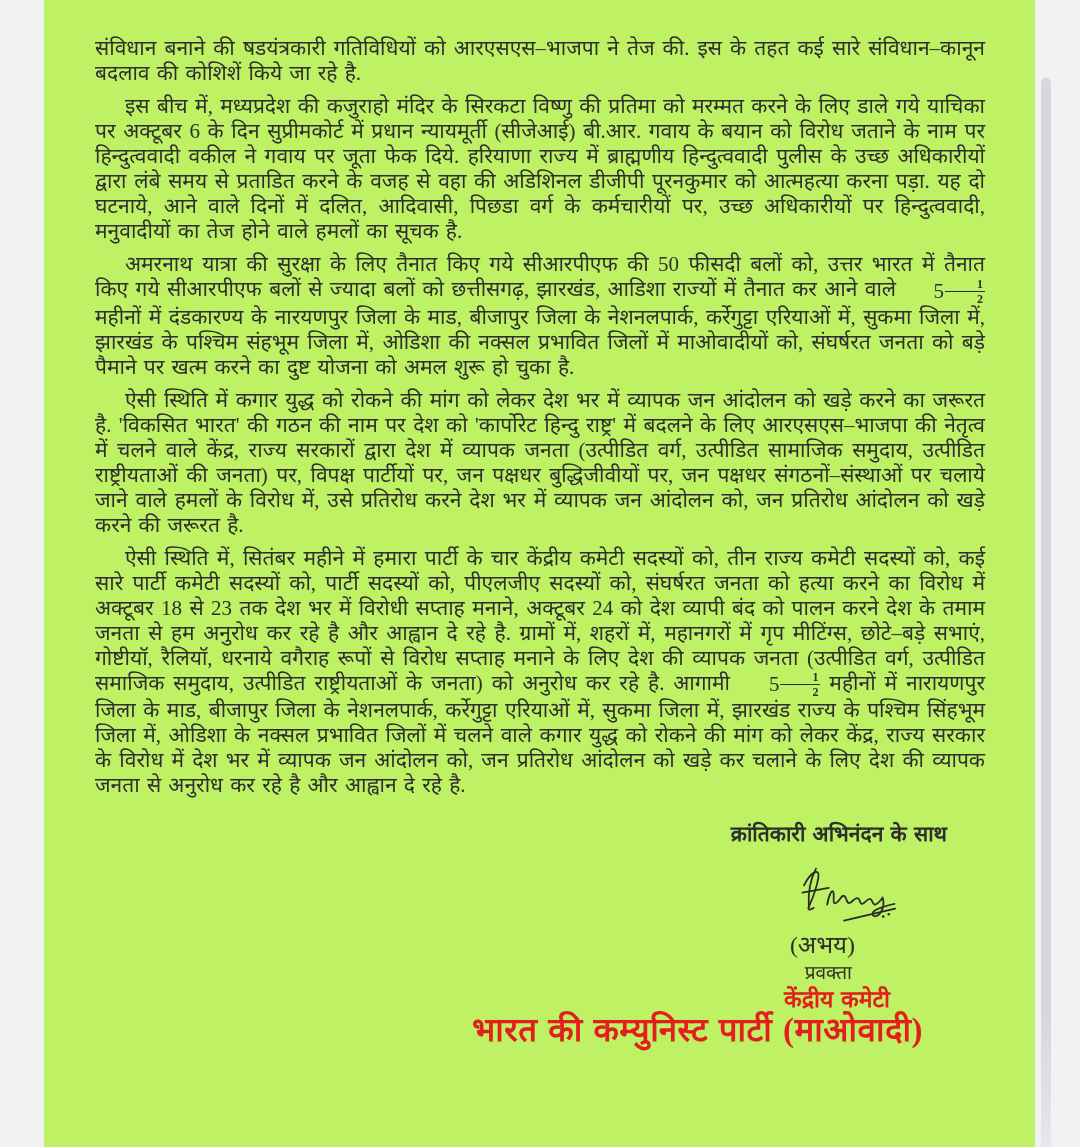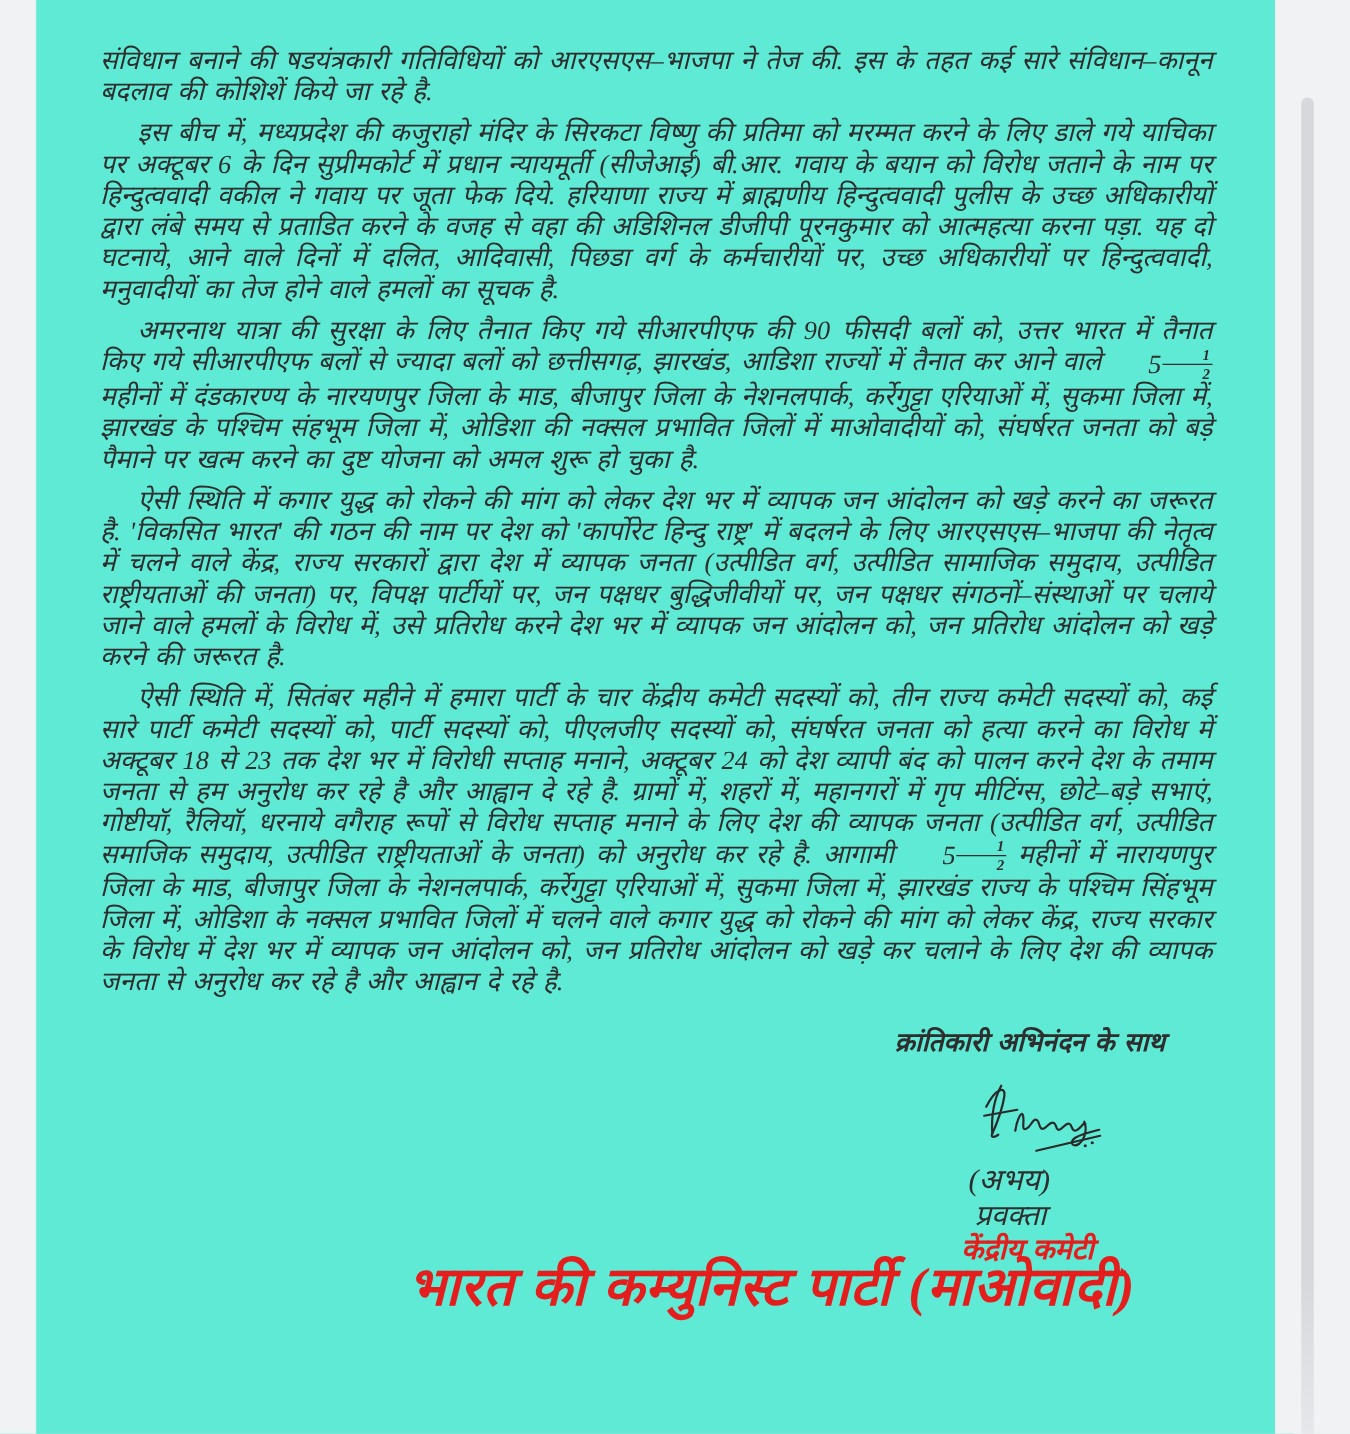--- a/index.html
+++ b/index.html
@@ -3,24 +3,23 @@
 <meta charset="utf-8">
 <style>
   html, body { margin:0; padding:0; }
   body {
     width:1080px; height:1147px;
     background:#f1f2f3;
     font-family:"Liberation Serif","DejaVu Sans",serif;
     position:relative; overflow:hidden;
   }
   .page {
-    position:absolute; left:29px; top:0; width:991px; height:1147px;
-    background:#5eead4;
+    position:absolute; left:44px; top:0; width:991px; height:1147px;
+    background:#bef264;
     box-shadow:0 0 2px rgba(0,0,0,0.06);
-    font-style:italic;
   }
   .content {
     padding:36px 50px 0 51px;
     color:#2e2e2e;
     font-size:21px;
     line-height:25px;
     text-align:justify;
     word-spacing:2px;
   }
   .para { margin:0 0 8px 0; }
@@ -33,23 +32,23 @@
   .nfrac .den { padding-top:1px; }
   
   .closing { position:relative; color:#2e2e2e; }
   .salutation {
     text-align:right; padding-right:38px; margin-top:24px;
     font-weight:bold; font-size:21px;
   }
   .signature-wrap { text-align:right; padding-right:78px; margin-top:16px; height:66px; }
   .signature-wrap svg { width:110px; height:64px; }
   .sig-name  { text-align:right; padding-right:130px; font-size:24px; margin-top:4px; }
-  .sig-role  { text-align:right; padding-right:133px; font-size:23px; margin-top:2px; }
+  .sig-role  { text-align:right; padding-right:133px; font-size:19px; margin-top:2px; }
   .sig-cc    { text-align:right; padding-right:95px;  font-size:23px; font-weight:bold; margin-top:2px; }
-  .sig-party { text-align:right; padding-right:62px;  font-size:43px; font-weight:bold; margin-top:6px; letter-spacing:0.5px; }
+  .sig-party { text-align:right; padding-right:62px;  font-size:33px; font-weight:bold; margin-top:6px; letter-spacing:0.5px; }
   .red { color:#e41d1d; }
   
   .scrollbar-track {
     position:absolute; right:0; top:0; width:45px; height:1147px;
     background:#f1f2f3;
   }
   .scrollbar-thumb {
     position:absolute; left:6px; top:78px; width:10px; height:1069px;
     background:linear-gradient(to bottom, #d7d8db 0%, #d7d8db 88%, #e6e7ea 100%);
     border-radius:6px 6px 0 0;
@@ -58,21 +57,21 @@
 </head>
 <body>
 
 <div class="page">
   <div class="content">
 
     <p class="para">संविधान बनाने की षडयंत्रकारी गतिविधियों को आरएसएस–भाजपा ने तेज की. इस के तहत कई सारे संविधान–कानून बदलाव की कोशिशें किये जा रहे है.</p>
 
     <p class="para indent">इस बीच में, मध्यप्रदेश की कजुराहो मंदिर के सिरकटा विष्णु की प्रतिमा को मरम्मत करने के लिए डाले गये याचिका पर अक्टूबर 6 के दिन सुप्रीमकोर्ट में प्रधान न्यायमूर्ती (सीजेआई) बी.आर. गवाय के बयान को विरोध जताने के नाम पर हिन्दुत्ववादी वकील ने गवाय पर जूता फेक दिये. हरियाणा राज्य में ब्राह्मणीय हिन्दुत्ववादी पुलीस के उच्छ अधिकारीयों द्वारा लंबे समय से प्रताडित करने के वजह से वहा की अडिशिनल डीजीपी पूरनकुमार को आत्महत्या करना पड़ा. यह दो घटनाये, आने वाले दिनों में दलित, आदिवासी, पिछडा वर्ग के कर्मचारीयों पर, उच्छ अधिकारीयों पर हिन्दुत्ववादी, मनुवादीयों का तेज होने वाले हमलों का सूचक है.</p>
 
-    <p class="para indent"><span>अमरनाथ यात्रा की सुरक्षा के लिए तैनात किए गये सीआरपीएफ की 90 फीसदी बलों को, उत्तर भारत में तैनात किए गये सीआरपीएफ बलों से ज्यादा बलों को छत्तीसगढ़, झारखंड, आडिशा राज्यों में तैनात कर आने वाले </span><span class="nfrac">
+    <p class="para indent"><span>अमरनाथ यात्रा की सुरक्षा के लिए तैनात किए गये सीआरपीएफ की 50 फीसदी बलों को, उत्तर भारत में तैनात किए गये सीआरपीएफ बलों से ज्यादा बलों को छत्तीसगढ़, झारखंड, आडिशा राज्यों में तैनात कर आने वाले </span><span class="nfrac">
           <span class="whole">5</span>
           <span class="stack">
             <span class="num">1</span>
             <span class="den">2</span>
           </span>
         </span><span> महीनों में दंडकारण्य के नारयणपुर जिला के माड, बीजापुर जिला के नेशनलपार्क, कर्रेगुट्टा एरियाओं में, सुकमा जिला में, झारखंड के पश्चिम संहभूम जिला में, ओडिशा की नक्सल प्रभावित जिलों में माओवादीयों को, संघर्षरत जनता को बड़े पैमाने पर खत्म करने का दुष्ट योजना को अमल शुरू हो चुका है.</span></p>
 
     <p class="para indent">ऐसी स्थिति में कगार युद्ध को रोकने की मांग को लेकर देश भर में व्यापक जन आंदोलन को खड़े करने का जरूरत है. 'विकसित भारत' की गठन की नाम पर देश को 'कार्पोरेट हिन्दु राष्ट्र' में बदलने के लिए आरएसएस–भाजपा की नेतृत्व में चलने वाले केंद्र, राज्य सरकारों द्वारा देश में व्यापक जनता (उत्पीडित वर्ग, उत्पीडित सामाजिक समुदाय, उत्पीडित राष्ट्रीयताओं की जनता) पर, विपक्ष पार्टीयों पर, जन पक्षधर बुद्धिजीवीयों पर, जन पक्षधर संगठनों–संस्थाओं पर चलाये जाने वाले हमलों के विरोध में, उसे प्रतिरोध करने देश भर में व्यापक जन आंदोलन को, जन प्रतिरोध आंदोलन को खड़े करने की जरूरत है.</p>
 
     <p class="para indent"><span>ऐसी स्थिति में, सितंबर महीने में हमारा पार्टी के चार केंद्रीय कमेटी सदस्यों को, तीन राज्य कमेटी सदस्यों को, कई सारे पार्टी कमेटी सदस्यों को, पार्टी सदस्यों को, पीएलजीए सदस्यों को, संघर्षरत जनता को हत्या करने का विरोध में अक्टूबर 18 से 23 तक देश भर में विरोधी सप्ताह मनाने, अक्टूबर 24 को देश व्यापी बंद को पालन करने देश के तमाम जनता से हम अनुरोध कर रहे है और आह्वान दे रहे है. ग्रामों में, शहरों में, महानगरों में गृप मीटिंग्स, छोटे–बड़े सभाएं, गोष्टीयॉ, रैलियॉ, धरनाये वगैराह रूपों से विरोध सप्ताह मनाने के लिए देश की व्यापक जनता (उत्पीडित वर्ग, उत्पीडित समाजिक समुदाय, उत्पीडित राष्ट्रीयताओं के जनता) को अनुरोध कर रहे है. आगामी </span><span class="nfrac">

